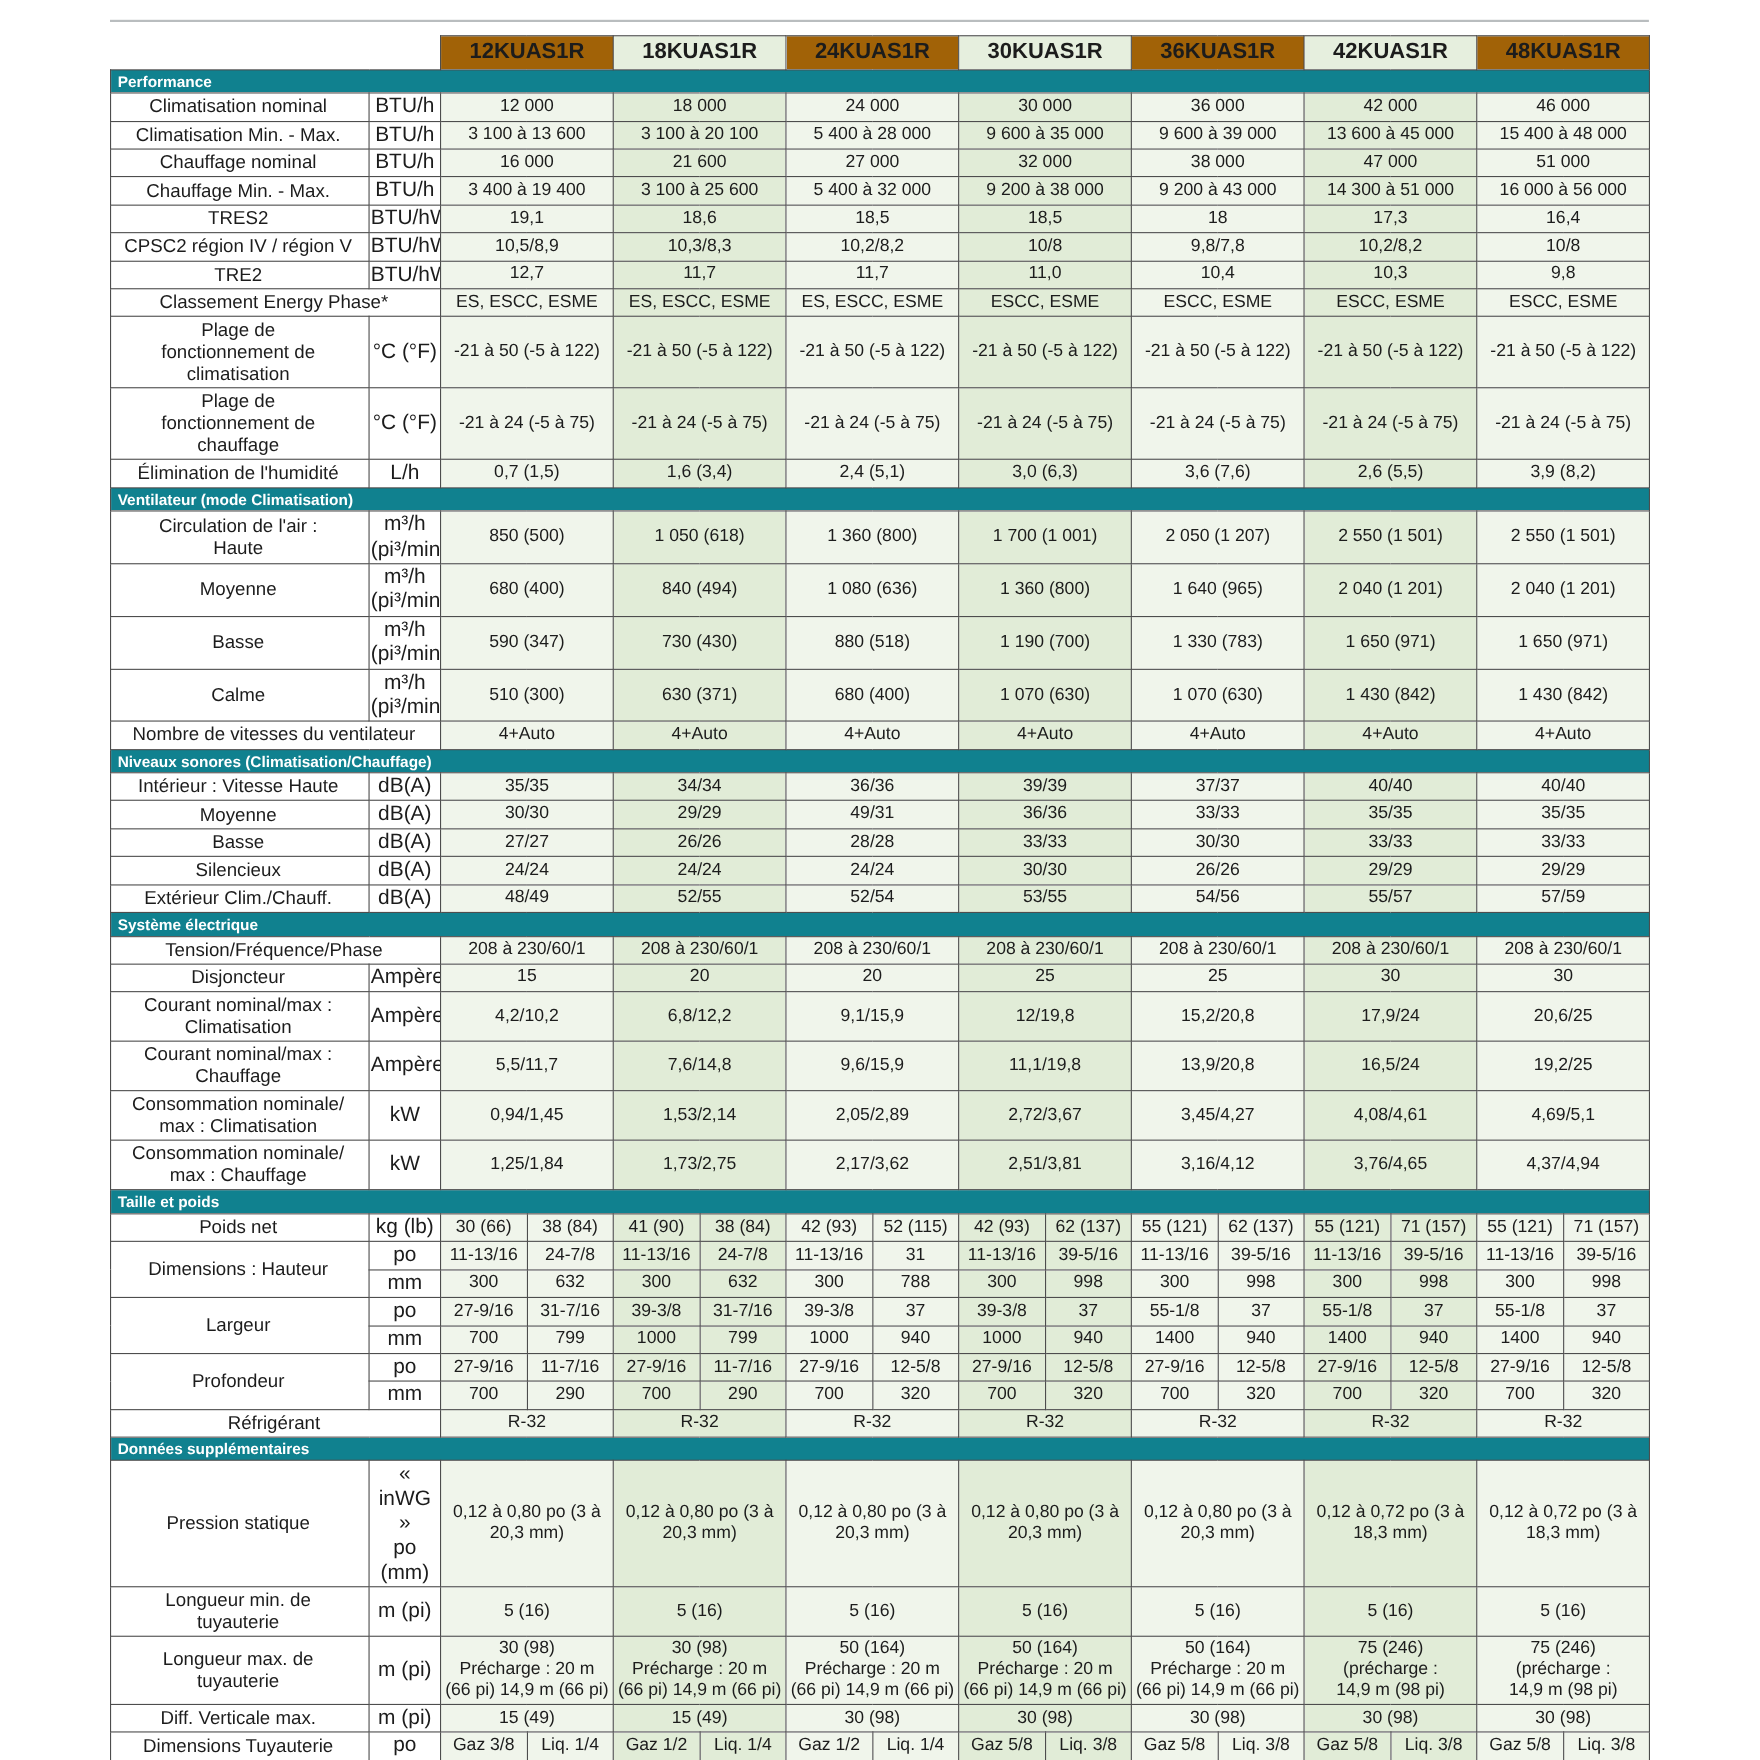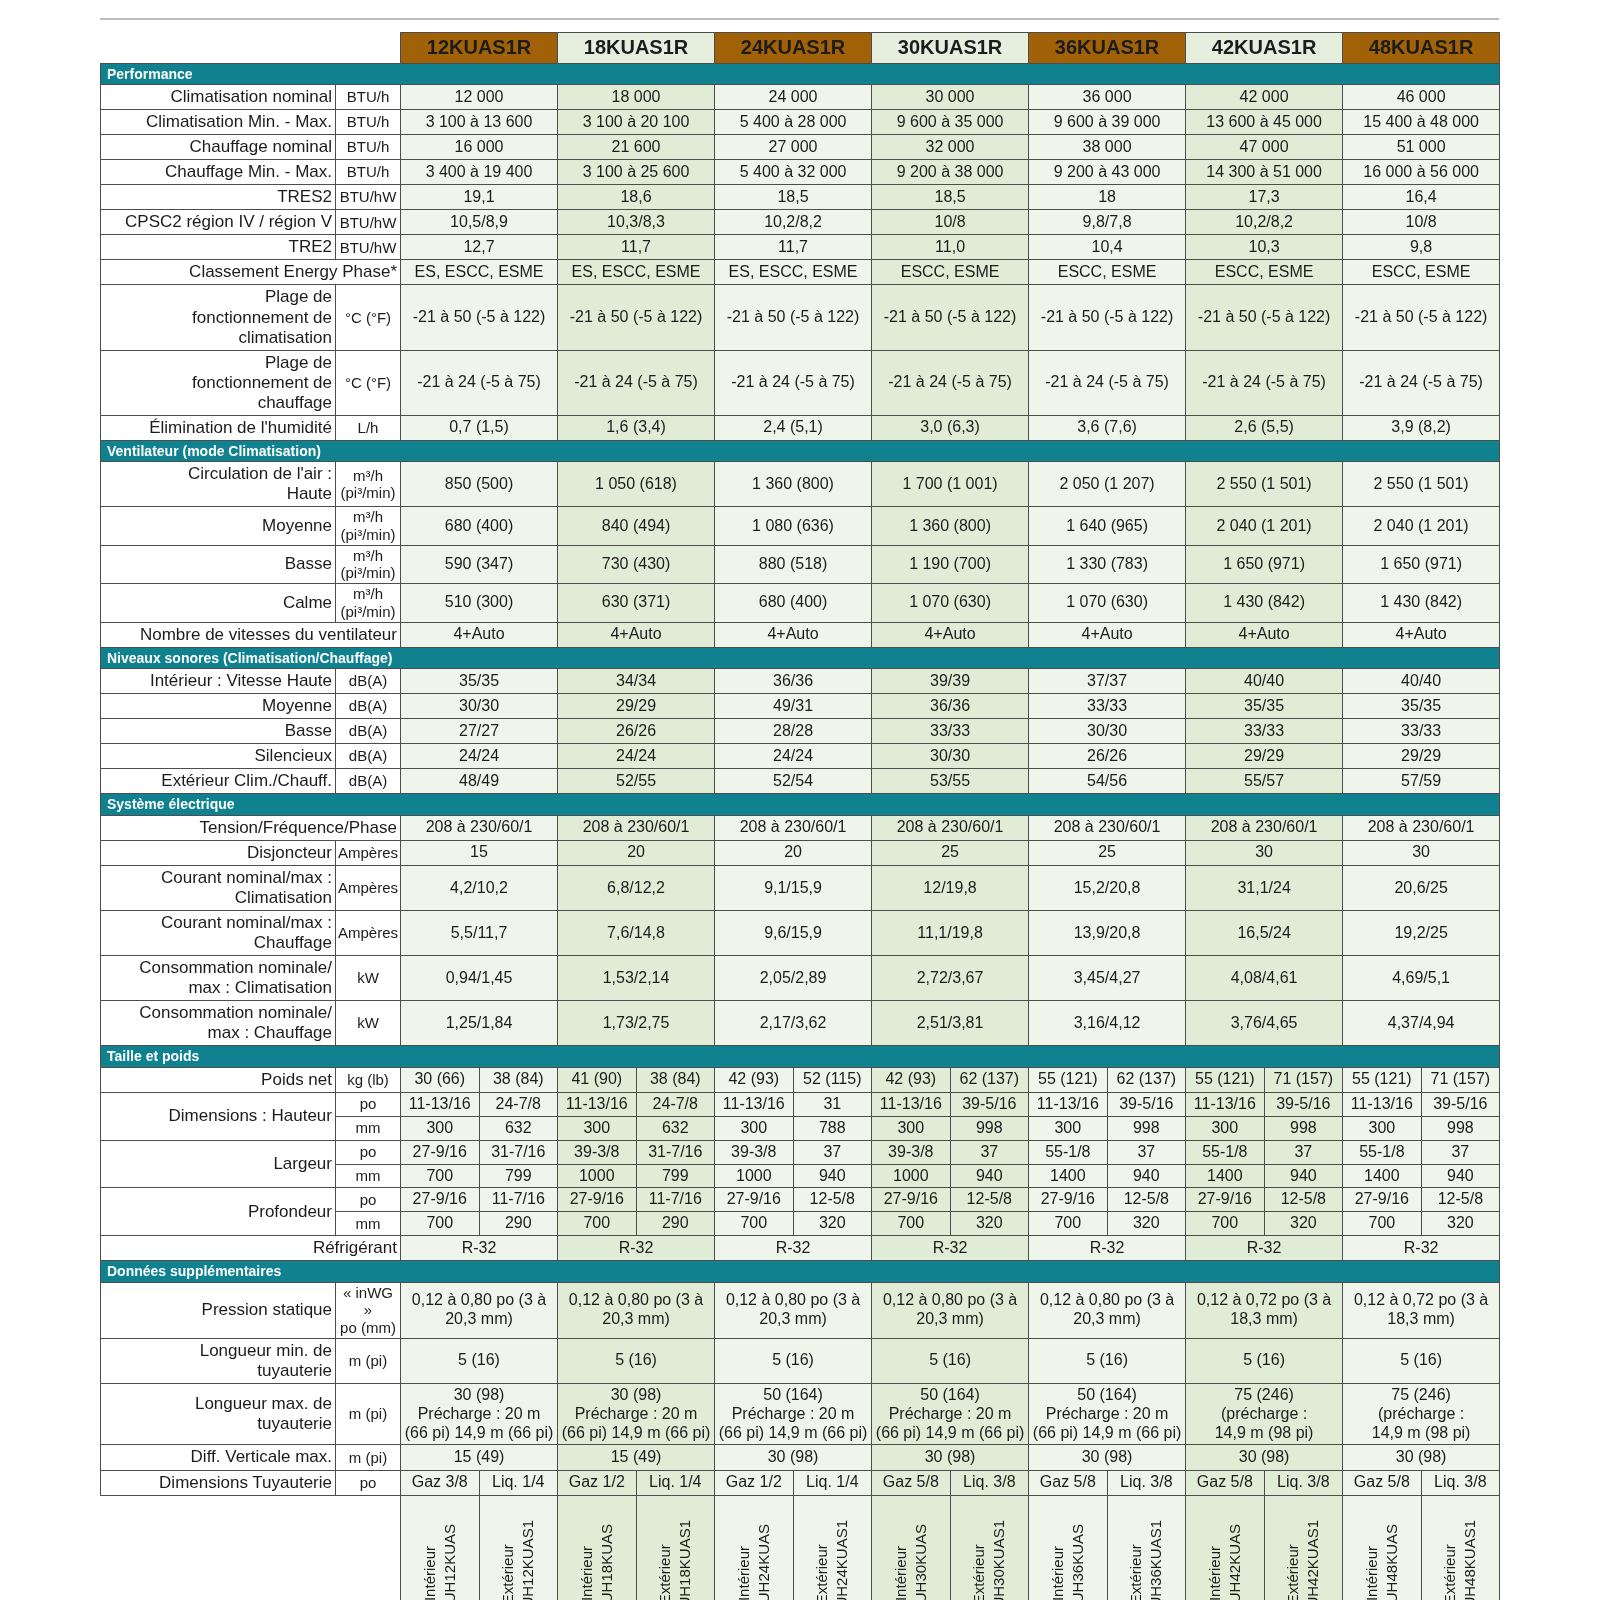--- a/index.html
+++ b/index.html
@@ -2,22 +2,22 @@
 <html style="--accent: #10818F; --titleColor: #11929F; --border: #4D4D4D; --colLight: #F0F5EB; --colDark: #E1ECD7; --hdrDark: #E6EFDE;"><head>
 <meta charset="utf-8">
 <style>
   html,body { margin:0; padding:0; background:#fff; }
   body { width:1600px; font-family:"Liberation Sans", sans-serif; color:#1c1c1c; }
   .page { padding:18px 0 0 100px; }
   .title { font-size:34px; font-weight:bold; color:var(--titleColor); margin:0 0 10px 2px; letter-spacing:0; }
   .rule { width:1399px; border:none; border-top:2px solid #b9bdbf; margin:0 0 12px 0; }
   table.spec { border-collapse:collapse; table-layout:fixed; width:1399px; }
   td { border:1px solid var(--border); padding:2px 3px; font-size:16px; text-align:center; vertical-align:middle; line-height:1.18; white-space:pre-line; overflow:hidden; }
-  td.lbl { text-align:right; padding-left:0; font-size:17px;margin-top:12px; }
-  td.unit { font-size:15px; padding:1px 1px; }
+  td.lbl { text-align:center; padding-left:0; font-size:17px;margin-top:12px; }
+  td.unit { font-size:19px; padding:1px 1px; }
   td.sec { background:var(--accent); color:#fff; font-weight:bold; font-size:14px; text-align:left; padding:2px 6px; border:1px solid var(--border); }
   td.mh { font-weight:bold; font-size:20px; padding:3px 2px; }
   td.nb { border:none; background:#fff; }
   .cl { background:var(--colLight); }
   .cd { background:var(--colDark); }
   .hl { background:#a16207; }
   .hd { background:var(--hdrDark); }
   td.footcell { height:158px; vertical-align:middle; }
   .vtext { display:inline-block; writing-mode:vertical-rl; transform:rotate(180deg); font-size:15px; line-height:1.35; white-space:pre-line; text-align:center; }
 </style>
@@ -316,21 +316,21 @@
         </tr>
         <tr>
           <td class="lbl">Courant nominal/max :
 Climatisation</td>
           <td class="unit">Ampères</td>
           <td class="cl" colspan="2">4,2/10,2</td>
           <td class="cd" colspan="2">6,8/12,2</td>
           <td class="cl" colspan="2">9,1/15,9</td>
           <td class="cd" colspan="2">12/19,8</td>
           <td class="cl" colspan="2">15,2/20,8</td>
-          <td class="cd" colspan="2">31,1/24</td>
+          <td class="cd" colspan="2">17,9/24</td>
           <td class="cl" colspan="2">20,6/25</td>
         </tr>
         <tr>
           <td class="lbl">Courant nominal/max :
 Chauffage</td>
           <td class="unit">Ampères</td>
           <td class="cl" colspan="2">5,5/11,7</td>
           <td class="cd" colspan="2">7,6/14,8</td>
           <td class="cl" colspan="2">9,6/15,9</td>
           <td class="cd" colspan="2">11,1/19,8</td>

